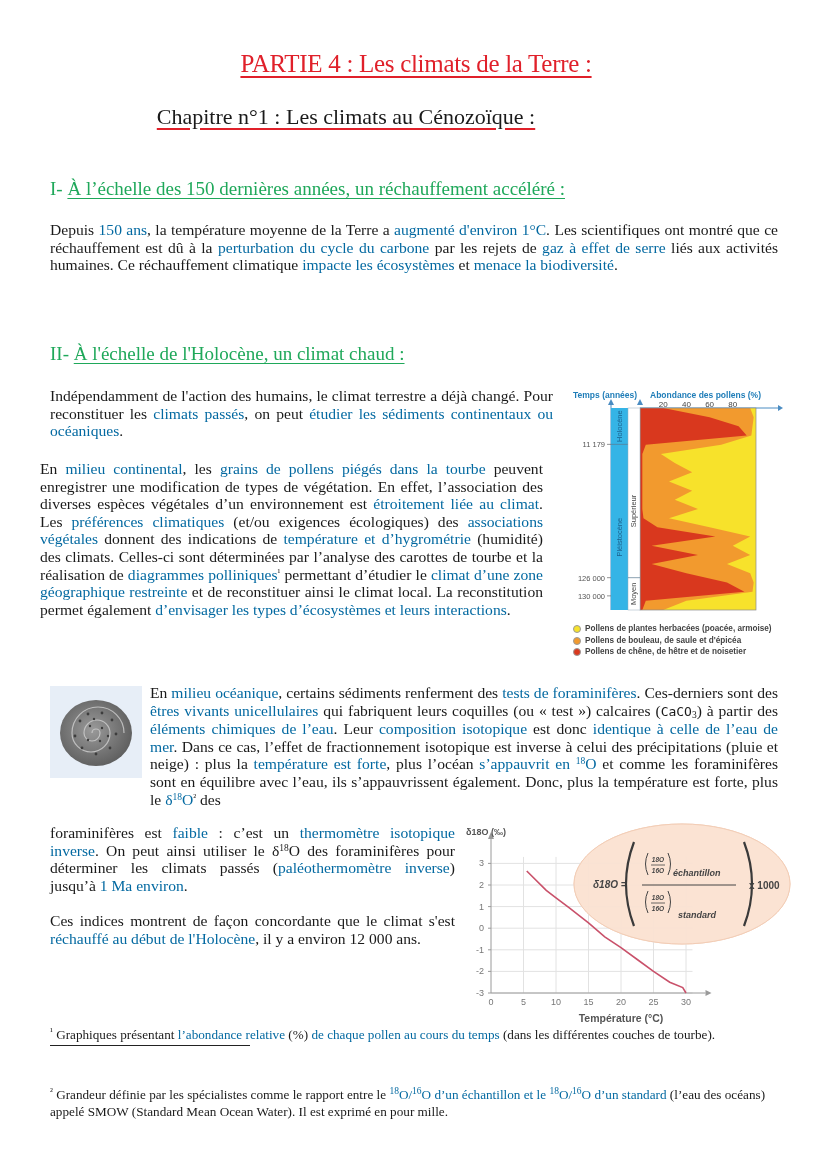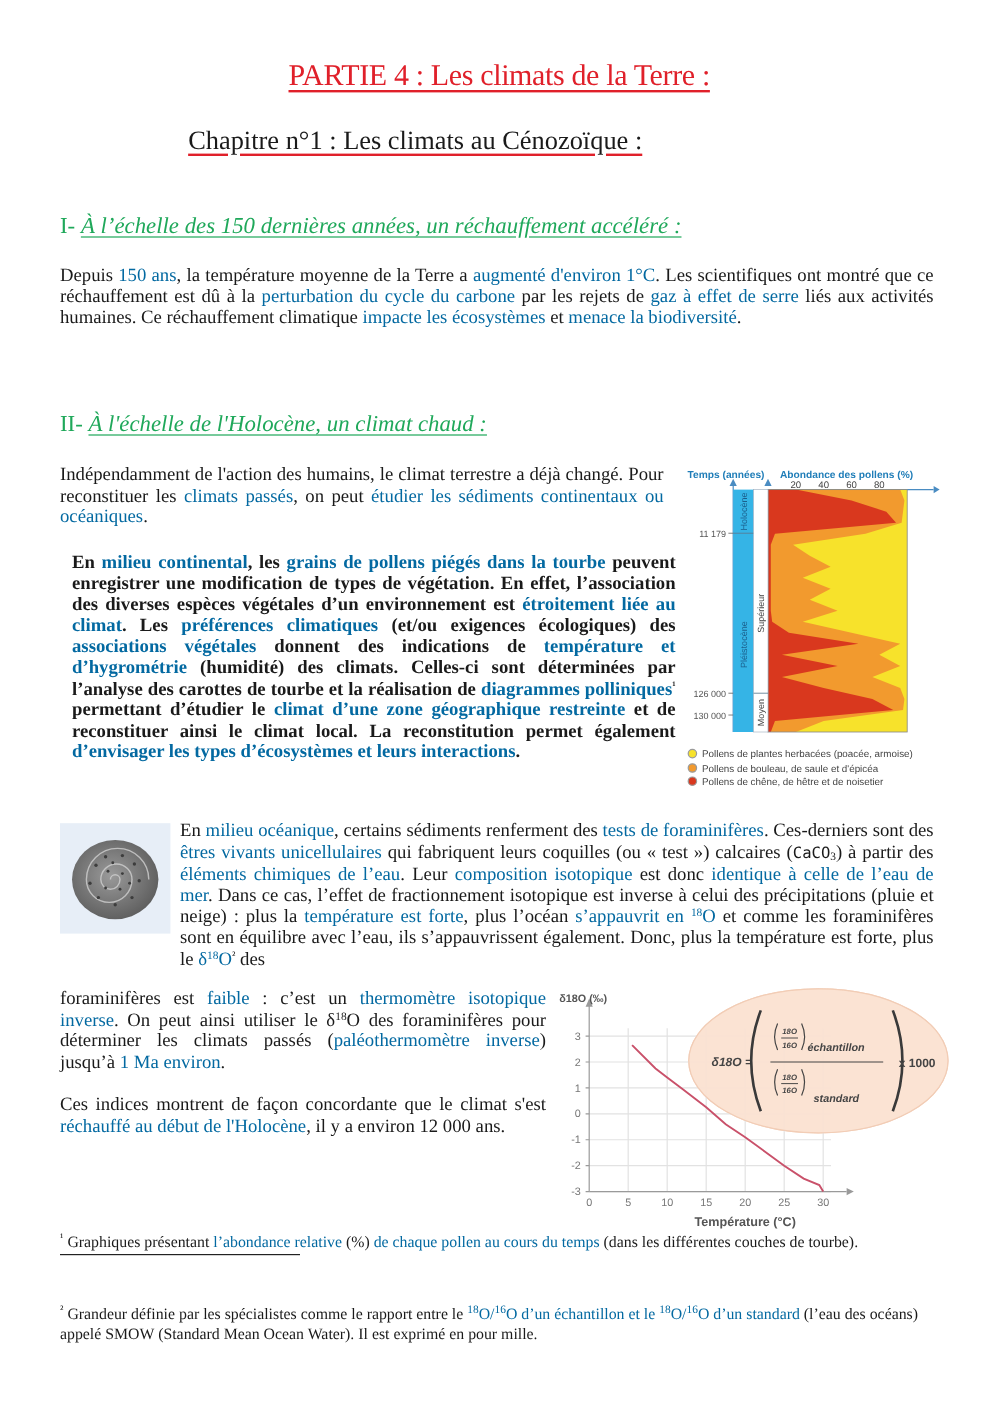--- a/index.html
+++ b/index.html
@@ -6,29 +6,29 @@
   body { width: 828px; height: 1171px; position: relative; overflow: hidden;
          font-family: "Liberation Serif", "DejaVu Serif", serif; color: #1a1a1a; }
   .abs { position: absolute; }
   .red { color: #0369a1; }
   .title1 { top: 50px; left: 2px; width: 828px; text-align: center; font-size: 25px; color: #e0202a;
             letter-spacing: -0.3px; }
   .title1 span { text-decoration: underline; text-decoration-color: #e0202a; text-underline-offset: 4px; }
   .title2 { top: 104px; left: 0; width: 692px; text-align: center; font-size: 22px; color: #1a1a1a; }
   .title2 span { text-decoration: underline; text-decoration-color: #e0202a; text-underline-offset: 4px; }
   .h-sec { font-size: 19px; color: #1fa85a; }
-  .h-sec .u { text-decoration: underline; text-decoration-color: #1fa85a; text-underline-offset: 3px; font-style: italic; }
+  .h-sec .u { text-decoration: underline; text-decoration-color: #1fa85a; text-underline-offset: 3px; }
   .para { font-size: 15.6px; line-height: 17.6px; text-align: justify; }
   .para p { margin: 0; }
   .fn { font-size: 13.2px; line-height: 16.5px; }
   sup.s { font-size: 9.5px; vertical-align: 5px; line-height: 0; }
   sub.s { font-size: 9.5px; vertical-align: -2px; line-height: 0; }
   .mono { font-family: "DejaVu Sans Mono", monospace; font-size: 13px; }
   .sans { font-family: "Liberation Sans", "DejaVu Sans", sans-serif; }
-  .legend-row { display: flex; align-items: flex-start; font-size: 8.2px; color: #444; margin-bottom: 2.5px; }
+  .legend-row { display: flex; align-items: flex-end; font-size: 8.2px; color: #444; margin-bottom: 2.5px; font-weight: bold; }
   .dot { width: 8px; height: 8px; border-radius: 50%; margin-right: 4px; border: 1px solid #9a9a9a; box-sizing: border-box; }
   .separator { top: 1045px; left: 50px; width: 200px; height: 1px; background: #222; }
   .foram { top: 686px; left: 50px; width: 92px; height: 92px; background: #e7eef7; }
 </style>
 </head>
 <body>
 
 <div class="abs title1"><span>PARTIE 4 : Les climats de la Terre :</span></div>
 <div class="abs title2"><span>Chapitre n°1 : Les climats au Cénozoïque :</span></div>
 
@@ -38,21 +38,21 @@
 <div class="abs para" style="top:221px; left:50px; width:728px;">
   <p><span>Depuis </span><span class="red">150 ans</span><span>, la température moyenne de la Terre a </span><span class="red">augmenté d'environ 1°C</span><span>. Les scientifiques ont montré que ce réchauffement est dû à la </span><span class="red">perturbation du cycle du carbone</span><span> par les rejets de </span><span class="red">gaz à effet de serre</span><span> liés aux activités humaines. Ce réchauffement climatique </span><span class="red">impacte les écosystèmes</span><span> et </span><span class="red">menace la biodiversité</span><span>.</span></p>
 </div>
 
 <div class="abs h-sec" style="top:343px; left:50px;">
   <span>II- </span><span class="u">À l'échelle de l'Holocène, un climat chaud :</span>
 </div>
 <div class="abs para" style="top:387px; left:50px; width:503px;">
   <p><span>Indépendamment de l'action des humains, le climat terrestre a déjà changé. Pour reconstituer les </span><span class="red">climats passés</span><span>, on peut </span><span class="red">étudier les sédiments continentaux ou océaniques</span><span>.</span></p>
 </div>
-<div class="abs para" style="top:460px; left:60px; width:503px;font-weight:bold;">
+<div class="abs para" style="top:460px; left:40px; width:503px;">
   <p><span>En </span><span class="red">milieu continental</span><span>, les </span><span class="red">grains de pollens piégés dans la tourbe</span><span> peuvent enregistrer une modification de types de végétation. En effet, l’association des diverses espèces végétales d’un environnement est </span><span class="red">étroitement liée au climat</span><span>. Les </span><span class="red">préférences climatiques</span><span> (et/ou exigences écologiques) des </span><span class="red">associations végétales</span><span> donnent des indications de </span><span class="red">température et d’hygrométrie</span><span> (humidité) des climats. Celles-ci sont déterminées par l’analyse des carottes de tourbe et la réalisation de </span><span class="red">diagrammes polliniques</span><sup class="s">¹</sup><span> permettant d’étudier le </span><span class="red">climat d’une zone géographique restreinte</span><span> et de reconstituer ainsi le climat local. La reconstitution permet également </span><span class="red">d’envisager les types d’écosystèmes et leurs interactions</span><span>.</span></p>
 </div>
 
 <div class="abs" style="top:388px; left:570px; width:215px; height:260px;">
   <svg id="pollen-svg" width="215" height="232">
       <text x="3" y="10" font-size="8.5" fill="#1f7db8" font-family="&quot;Liberation Sans&quot;, &quot;DejaVu Sans&quot;, sans-serif" font-weight="bold">Temps (années)</text>
       <text x="80" y="10" font-size="8.5" fill="#1f7db8" font-family="&quot;Liberation Sans&quot;, &quot;DejaVu Sans&quot;, sans-serif" font-weight="bold">Abondance des pollens (%)</text>
       <text x="93.2" y="19" font-size="8" fill="#444" text-anchor="middle" font-family="&quot;Liberation Sans&quot;, &quot;DejaVu Sans&quot;, sans-serif">20</text>
       <text x="116.4" y="19" font-size="8" fill="#444" text-anchor="middle" font-family="&quot;Liberation Sans&quot;, &quot;DejaVu Sans&quot;, sans-serif">40</text>
       <text x="139.6" y="19" font-size="8" fill="#444" text-anchor="middle" font-family="&quot;Liberation Sans&quot;, &quot;DejaVu Sans&quot;, sans-serif">60</text>

